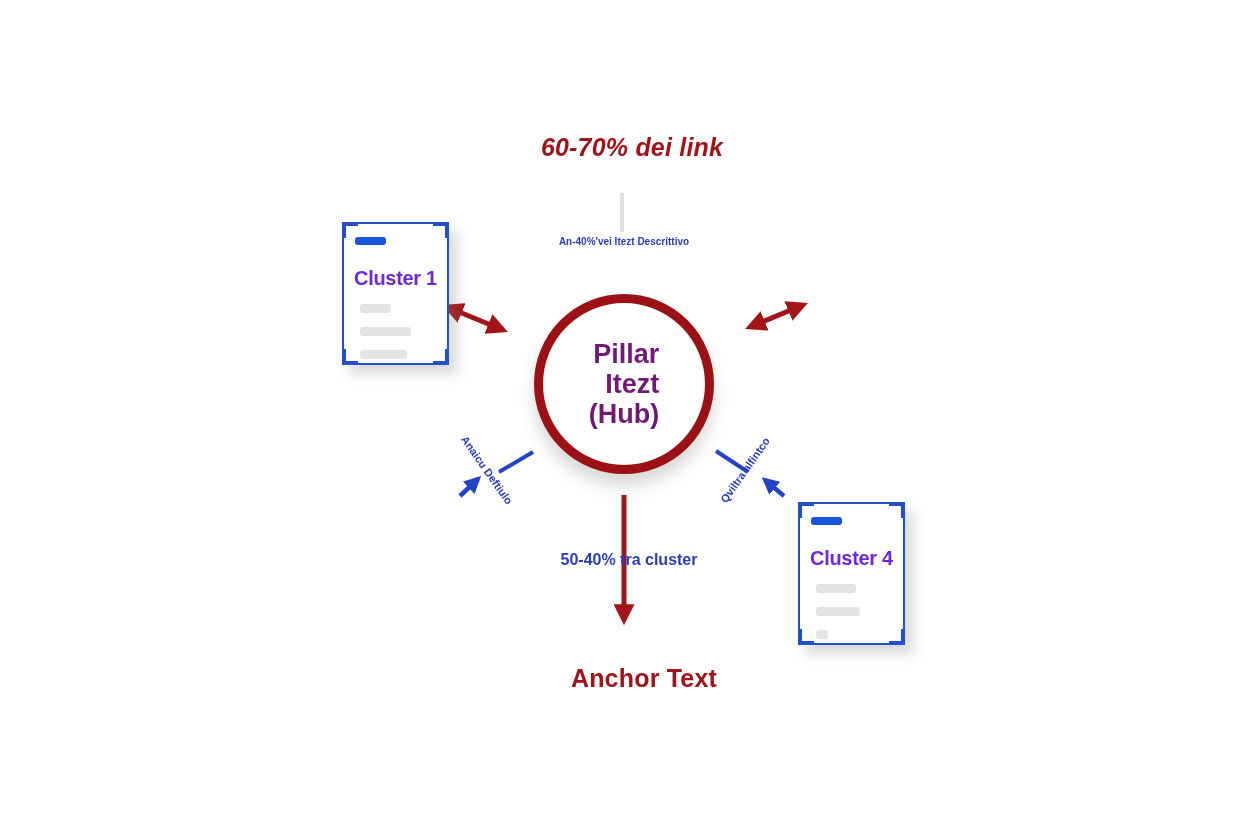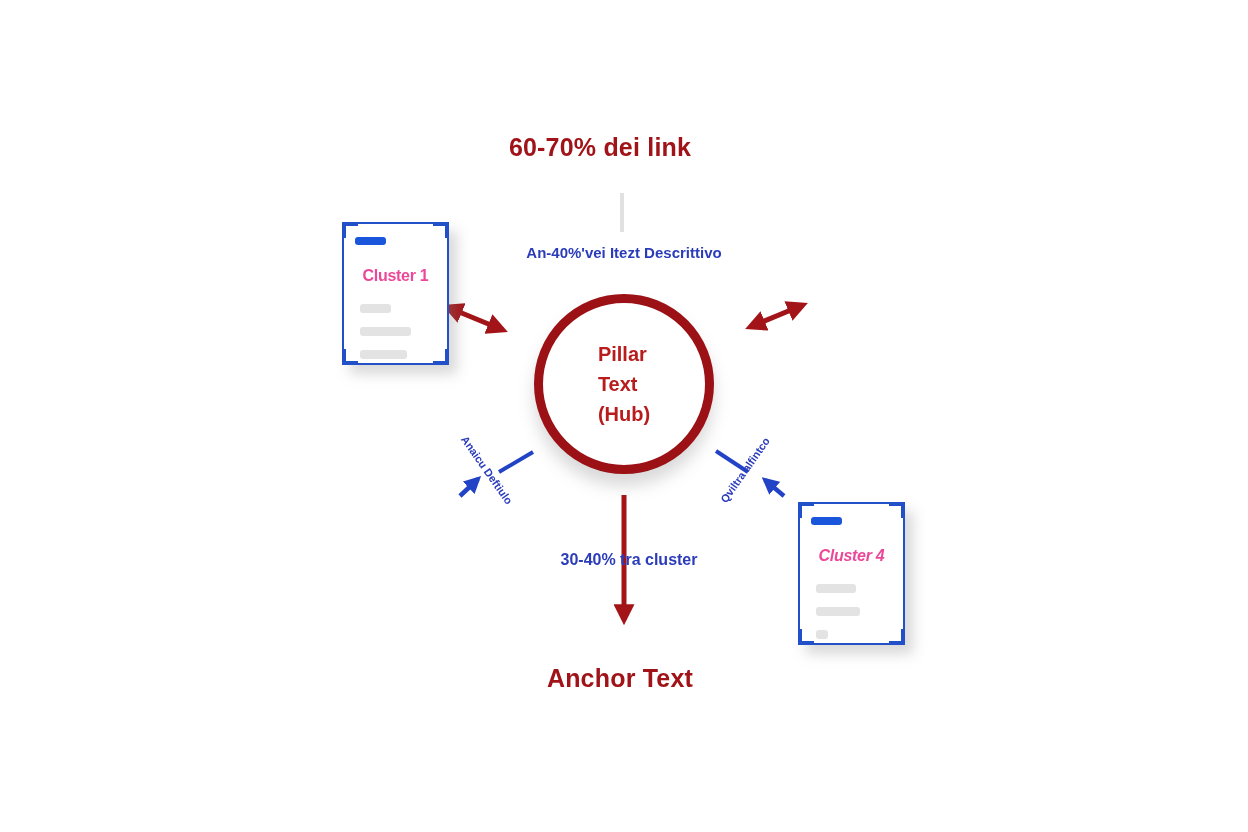--- a/index.html
+++ b/index.html
@@ -20,27 +20,27 @@
   }
   
   .txt { position: absolute; text-align: center; z-index: 3; }
   .red-big {
     color: #a01318;
     font-size: 25px;
     font-weight: bold;
     line-height: 26px;
     letter-spacing: 0.2px;
   }
-  .top-red   { left: 420px; top: 134px; width: 360px; }
-  .bottom-red{ left: 440px; top: 666px; width: 360px; line-height: 25px; }
+  .top-red   { left: 452px; top: 134px; width: 360px; font-style: italic; }
+  .bottom-red{ left: 464px; top: 666px; width: 360px; line-height: 25px; }
   .blue-note {
     color: #2b3cbb;
     font-weight: 600;
   }
-  .top-blue { left: 444px; top: 244px; width: 360px; font-size: 15px; }
+  .top-blue { left: 444px; top: 236px; width: 360px; font-size: 10px; }
   .mid-blue { left: 524px; top: 550px; width: 210px; font-size: 16px; line-height: 20px; }
   .diag-label {
     position: absolute;
     z-index: 3;
     color: #2b3cbb;
     font-size: 11px;
     font-weight: 600;
     width: 96px;
     text-align: center;
     white-space: nowrap;
@@ -55,59 +55,59 @@
     background: #ffffff;
     border: 9px solid #9b1115;
     border-radius: 50%;
     z-index: 2;
     display: flex;
     align-items: center;
     justify-content: center;
     box-shadow: 0 12px 16px rgba(130,130,130,0.30);
   }
   .hub-text {
-    color: #b91c1c;
-    font-size: 20px;
+    color: #701a75;
+    font-size: 27px;
     font-weight: bold;
-    text-align: left;
+    text-align: right;
     line-height: 30px;
   }
   
   .card {
     position: absolute;
     width: 107px; height: 143px;
     background: #ffffff;
     border: 2px solid #2150c8;
     z-index: 2;
     box-shadow: 8px 9px 12px rgba(130,130,130,0.30);
   }
   .card-c1 { left: 342px; top: 222px; }
   .card-c2 { left: 798px; top: 222px; }
   .card-c3 { left: 343px; top: 502px; }
-  .card-c4 { left: 798px; top: 502px; font-style: italic; }
+  .card-c4 { left: 798px; top: 502px; }
   .corner { position: absolute; width: 16px; height: 16px; }
   .corner.tl { left: -2px; top: -2px;  border-left: 4px solid #2150c8; border-top: 4px solid #2150c8; }
   .corner.tr { right: -2px; top: -2px; border-right: 4px solid #2150c8; border-top: 4px solid #2150c8; }
   .corner.bl { left: -2px; bottom: -2px; border-left: 4px solid #2150c8; border-bottom: 4px solid #2150c8; }
   .corner.br { right: -2px; bottom: -2px; border-right: 4px solid #2150c8; border-bottom: 4px solid #2150c8; }
   .card-bar {
     position: absolute;
     left: 11px; top: 13px;
     width: 31px; height: 8px;
     border-radius: 3px;
     background: #1a56db;
   }
   .card-title {
     position: absolute;
     left: 0; right: 0;
     top: 43px;
     text-align: center;
-    font-size: 16px;
+    font-size: 20px;
     font-weight: bold;
-    color: #ec4899;
+    color: #6d28d9;
     letter-spacing: -0.3px;
     white-space: nowrap;
   }
   .ph-line {
     position: absolute;
     left: 16px;
     height: 9px;
     border-radius: 3px;
     background: #e3e3e3;
   }
@@ -144,21 +144,21 @@
 
   <div class="txt top-red red-big">
     <div>60-70% dei link</div>
   </div>
 
   <div class="txt top-blue blue-note">An-40%'vei Itezt Descrittivo</div>
 
   <div class="hub">
     <div class="hub-text">
       <div>Pillar</div>
-      <div>Text</div>
+      <div>Itezt</div>
       <div>(Hub)</div>
     </div>
   </div>
 
   <div class="card card-c1">
     <i class="corner tl"></i>
     <i class="corner tr"></i>
     <i class="corner bl"></i>
     <i class="corner br"></i>
     <div class="card-bar"></div>
@@ -179,20 +179,20 @@
     <div class="card-title">Cluster 4</div>
     <div class="ph-line" style="top:80px;width:40px;"></div>
     <div class="ph-line" style="top:103px;width:44px;"></div>
     <div class="ph-line" style="top:126px;width:12px;"></div>
   </div>
 
   <div class="diag-label diag-left">Anaicu Deftiulo</div>
   <div class="diag-label diag-right">Qviltra alfintco</div>
 
   <div class="txt mid-blue blue-note">
-    <div>30-40% tra cluster</div>
+    <div>50-40% tra cluster</div>
   </div>
 
   <div class="txt bottom-red red-big">
     <div>Anchor Text</div>
   </div>
 
 </div>
 
 </body></html>

